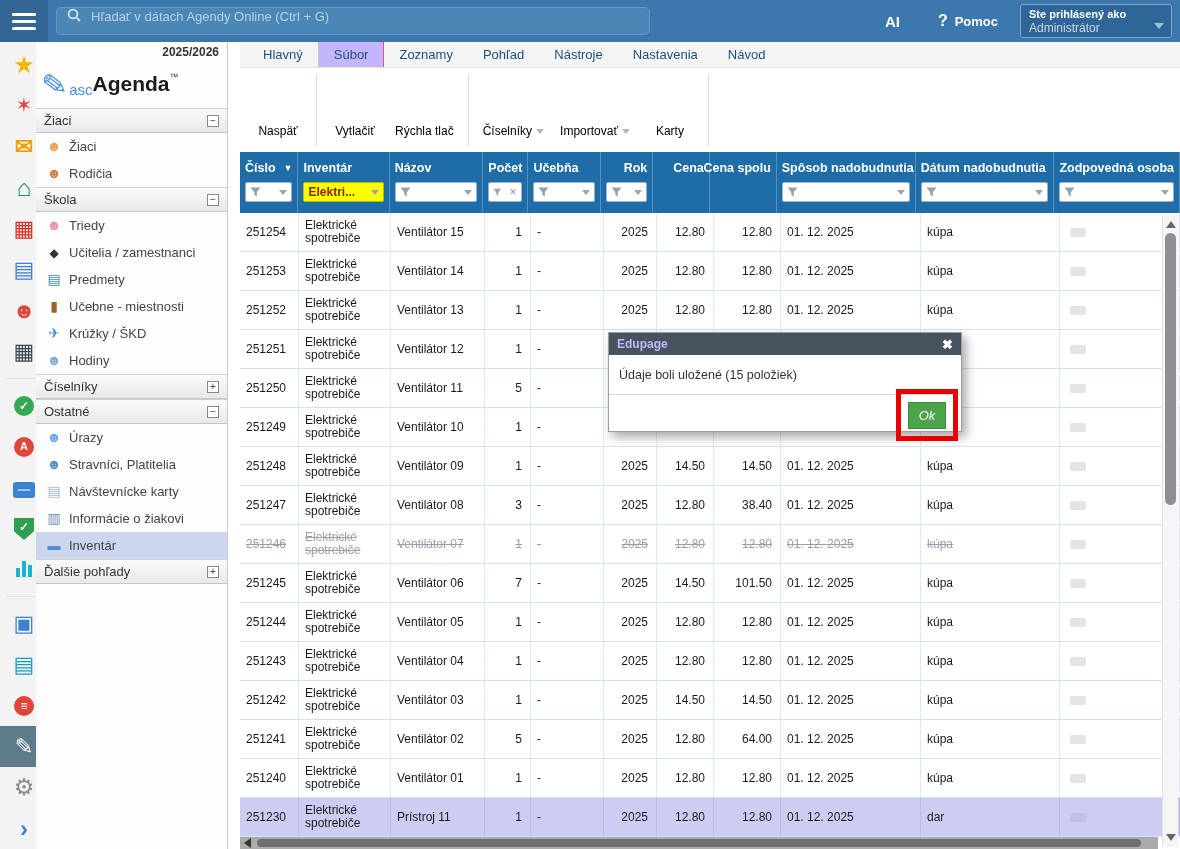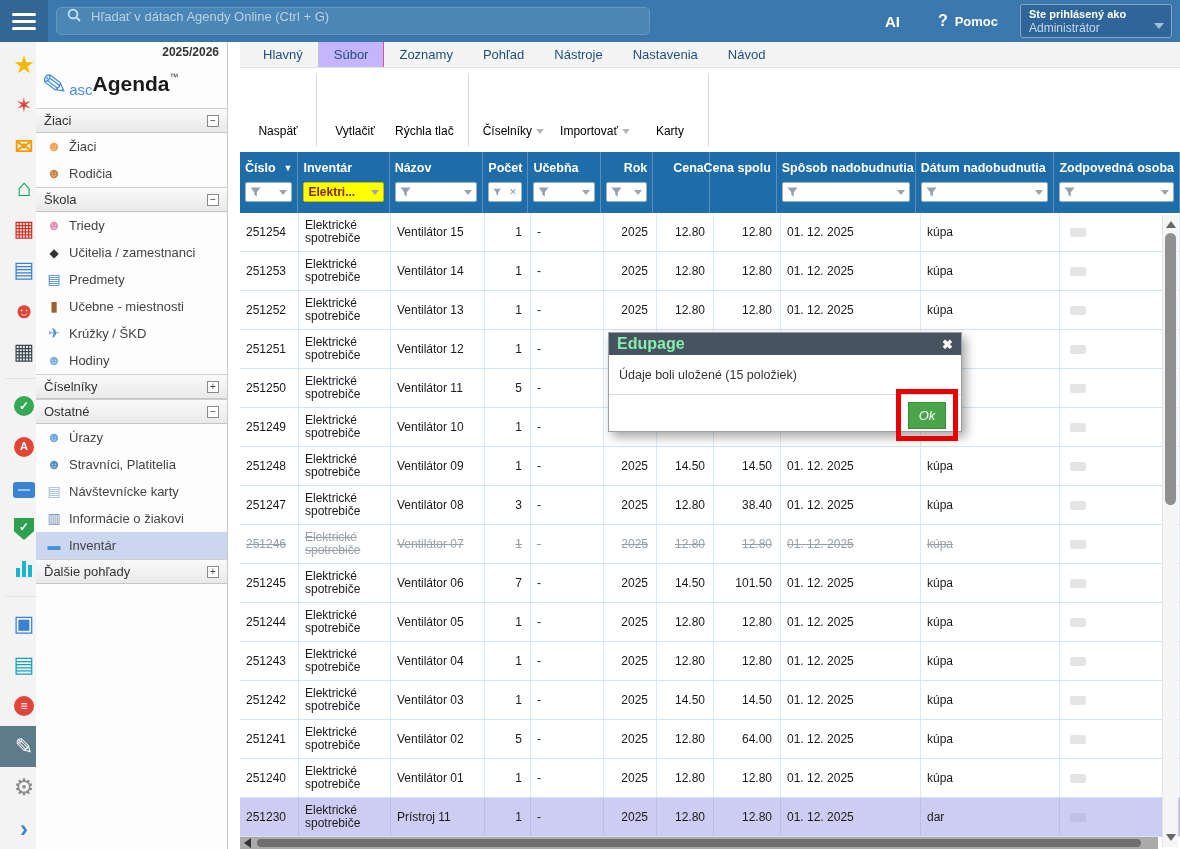--- a/index.html
+++ b/index.html
@@ -102,21 +102,21 @@
   .v-up{top:6px;border-bottom:7px solid #666;}
   .v-dn{bottom:6px;border-top:7px solid #666;}
   .v-thumb{position:absolute;left:2px;top:18px;width:11px;height:272px;background:#909090;border-radius:6px;cursor:grab;}
   .hscroll{position:absolute;left:240px;top:837px;width:918px;height:12px;background:#ababab;z-index:10;display:flex;align-items:center;}
   .h-left{width:0;height:0;border-top:5px solid transparent;border-bottom:5px solid transparent;border-right:7px solid #333;margin-left:4px;}
   .h-thumb{margin-left:6px;width:884px;height:8px;background:#6f6f6f;border-radius:4px;cursor:grab;}
   
   .dialog{position:absolute;left:608px;top:332px;width:354px;height:100px;background:#fff;border:1px solid #9e9e9e;
           box-shadow:4px 5px 10px rgba(0,0,0,.35);z-index:50;}
   .dlg-head{height:22px;background:var(--dialog-header,#47535e);display:flex;align-items:center;padding:0 8px;}
-  .dlg-title{color:#86efac;font-size:16px;font-weight:bold;}
+  .dlg-title{color:#c4b5fd;font-size:12px;font-weight:bold;}
   .dlg-x{margin-left:auto;color:#fff;font-size:13px;font-weight:bold;cursor:pointer;line-height:1;}
   .dlg-body{height:39px;display:flex;align-items:center;padding:0 10px;font-size:12.5px;color:#333;}
   .dlg-foot{height:37px;border-top:1px solid #d9d9d9;position:relative;}
   .okwrap{position:absolute;right:3px;top:-6px;width:62px;height:52px;border:5px solid var(--annot-red,#e80000);
           display:flex;align-items:center;justify-content:center;background:transparent;z-index:60;}
   .okbtn{width:38px;height:27px;background:var(--ok-green,#4aa54a);border:1px solid #3c8c3c;border-radius:0;
          color:#fff;font-size:13px;cursor:pointer;font-style:italic;}
   .gap150{position:absolute;left:240px;top:150px;width:940px;height:2px;background:#fff;}
 </style>
 </head>

